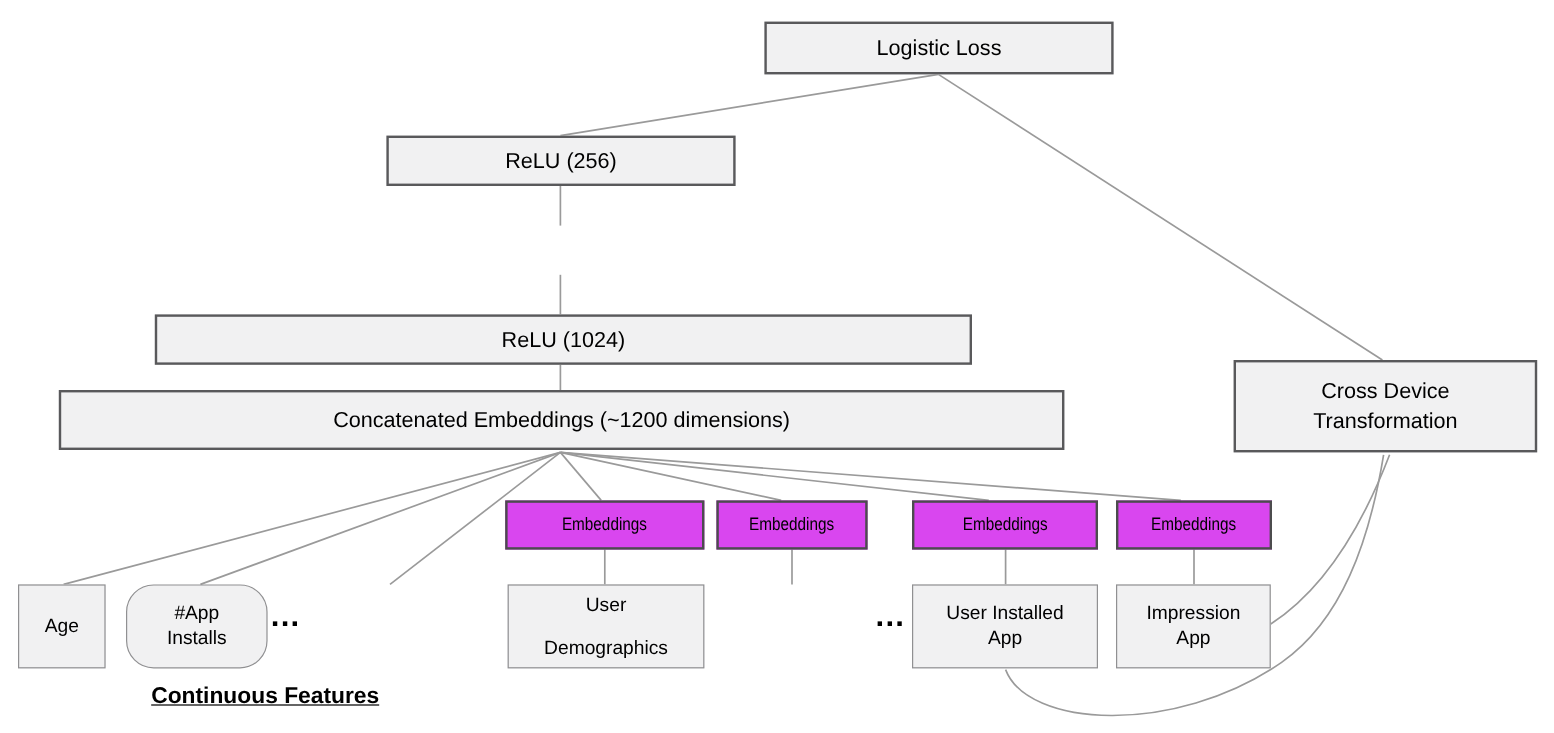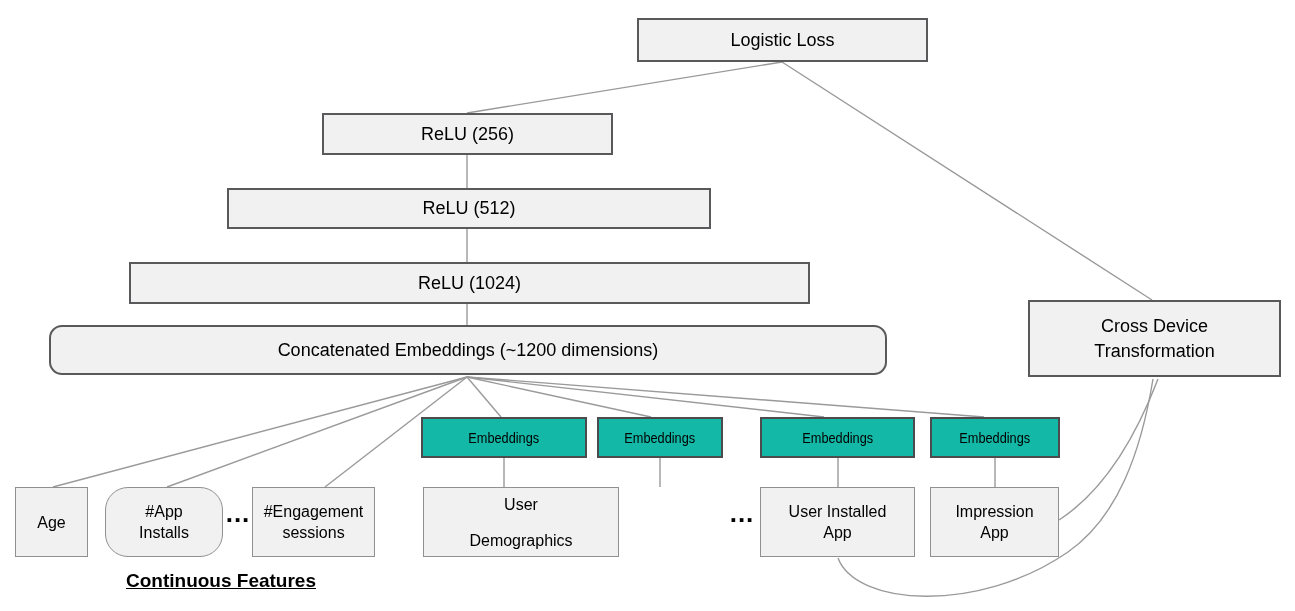--- a/index.html
+++ b/index.html
@@ -26,21 +26,21 @@
     text-align:left;
     font-size:18px;
     line-height:23px;
   }
   .box.feature{
     border:1.5px solid #909092;
     font-size:16px;
     line-height:21px;
   }
   .box.dark{
-    background:#14b8a6;
+    background:#d946ef;
     border:2px solid #4c4c4e;
     font-size:15px;
   }
   .box.dark .condensed{display:inline-block;transform:scaleX(0.85);}
   .cross{line-height:25px;}
   .dots{
     position:absolute;
     display:flex;
     align-items:center;
     justify-content:center;
@@ -84,29 +84,26 @@
   </svg>
 
   <div class="box" style="left:637px;top:18px;width:291px;height:44px;">
     <span>Logistic Loss</span>
   </div>
 
   <div class="box" style="left:322px;top:113px;width:291px;height:42px;">
     <span>ReLU (256)</span>
   </div>
 
-  <div class="box" style="left:227px;top:188px;width:484px;height:41px;">
-    <span>ReLU (512)</span>
-  </div>
 
   <div class="box" style="left:129px;top:262px;width:681px;height:42px;">
     <span>ReLU (1024)</span>
   </div>
 
-  <div class="box" style="left:49px;top:325px;width:838px;height:50px;border-radius:13px;">
+  <div class="box" style="left:49px;top:325px;width:838px;height:50px;">
     <span>Concatenated Embeddings (~1200 dimensions)</span>
   </div>
 
   <div class="box cross" style="left:1028px;top:300px;width:253px;height:77px;">
     <span>Cross Device</span>
     <span>Transformation</span>
   </div>
 
   <div class="box dark" style="left:421px;top:417px;width:166px;height:41px;">
     <span class="condensed">Embeddings</span>
@@ -127,26 +124,22 @@
 
   <div class="box feature" style="left:105px;top:487px;width:118px;height:70px;border-radius:23px;">
     <span>#App</span>
     <span>Installs</span>
   </div>
 
   <div class="dots" style="left:217px;top:487px;width:42px;height:70px;">
     <span>...</span>
   </div>
 
-  <div class="box feature" style="left:252px;top:487px;width:123px;height:70px;">
-    <span>#Engagement</span>
-    <span>sessions</span>
-  </div>
 
-  <div class="box feature" style="left:423px;top:487px;width:196px;height:70px;gap:15px;">
+  <div class="box feature" style="left:423px;top:487px;width:164px;height:70px;gap:15px;">
     <span>User</span>
     <span>Demographics</span>
   </div>
 
 
   <div class="dots" style="left:721px;top:487px;width:42px;height:70px;">
     <span>...</span>
   </div>
 
   <div class="box feature" style="left:760px;top:487px;width:155px;height:70px;">

